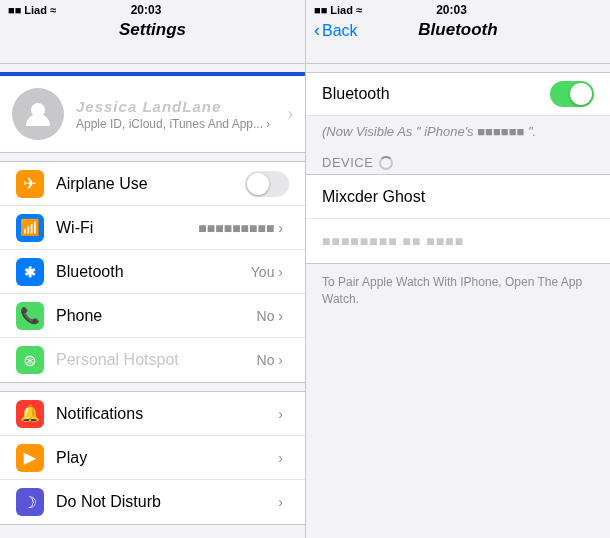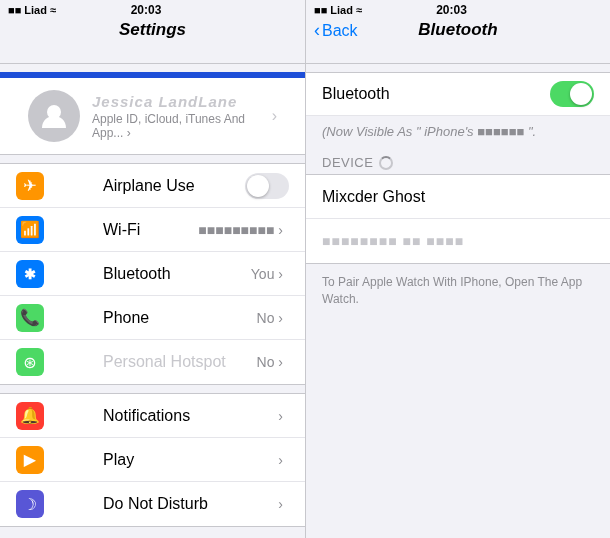--- a/index.html
+++ b/index.html
@@ -90,24 +90,24 @@
     .nav-bar .back-arrow {
       font-size: 18px;
       color: #007aff;
       margin-right: 2px;
     }
 
     
     .profile-section {
       background: #fff;
       margin: 8px 0 0 0;
-      padding: 12px 28px;
-      display: flex;
-      align-items: center;
-      border-top: 6px solid #1d4ed8;
+      padding: 12px 12px;
+      display: flex;
+      align-items: center;
+      border-top: 4px solid #1d4ed8;
       border-bottom: 1px solid #c7c7cc;
       cursor: pointer;
     }
     .profile-avatar {
       width: 52px; height: 52px;
       border-radius: 50%;
       background: #c7c7cc;
       display: flex; align-items: center; justify-content: center;
       margin-right: 12px;
       flex-shrink: 0;
@@ -159,21 +159,20 @@
     .icon-blue2 { background: #007aff; }
     .icon-green { background: #4cd964; }
     .icon-red2 { background: #ff3b30; }
     .icon-orange2 { background: #ff9500; }
     .icon-purple { background: #5856d6; }
 
     .settings-label {
       flex: 1;
       font-size: 16px;
       color: #000;
-      margin-left: 47px;
     }
     .settings-label.dimmed { color: #c7c7cc; }
     .settings-value {
       font-size: 14px;
       color: #8e8e93;
       margin-right: 6px;
     }
     .toggle-off {
       width: 44px; height: 26px;
       background: #e5e5ea;

